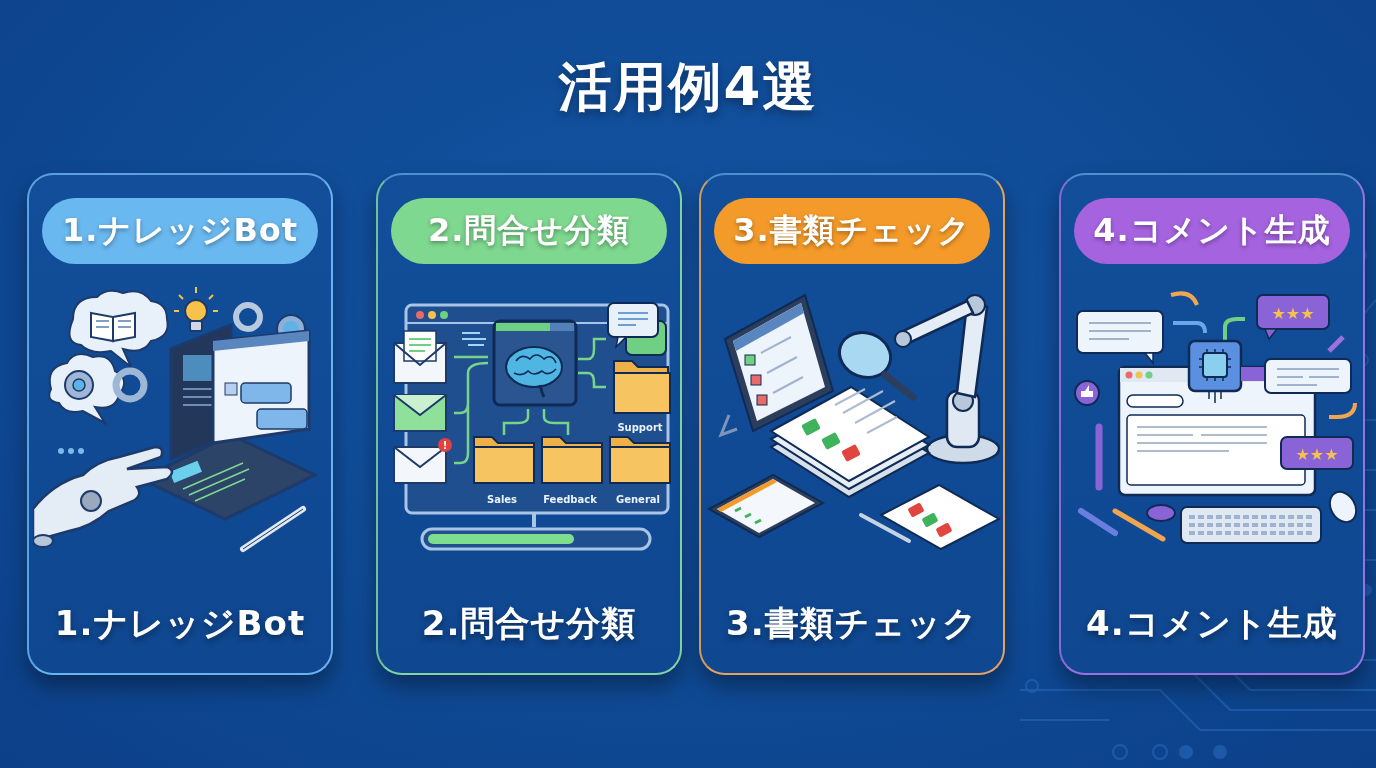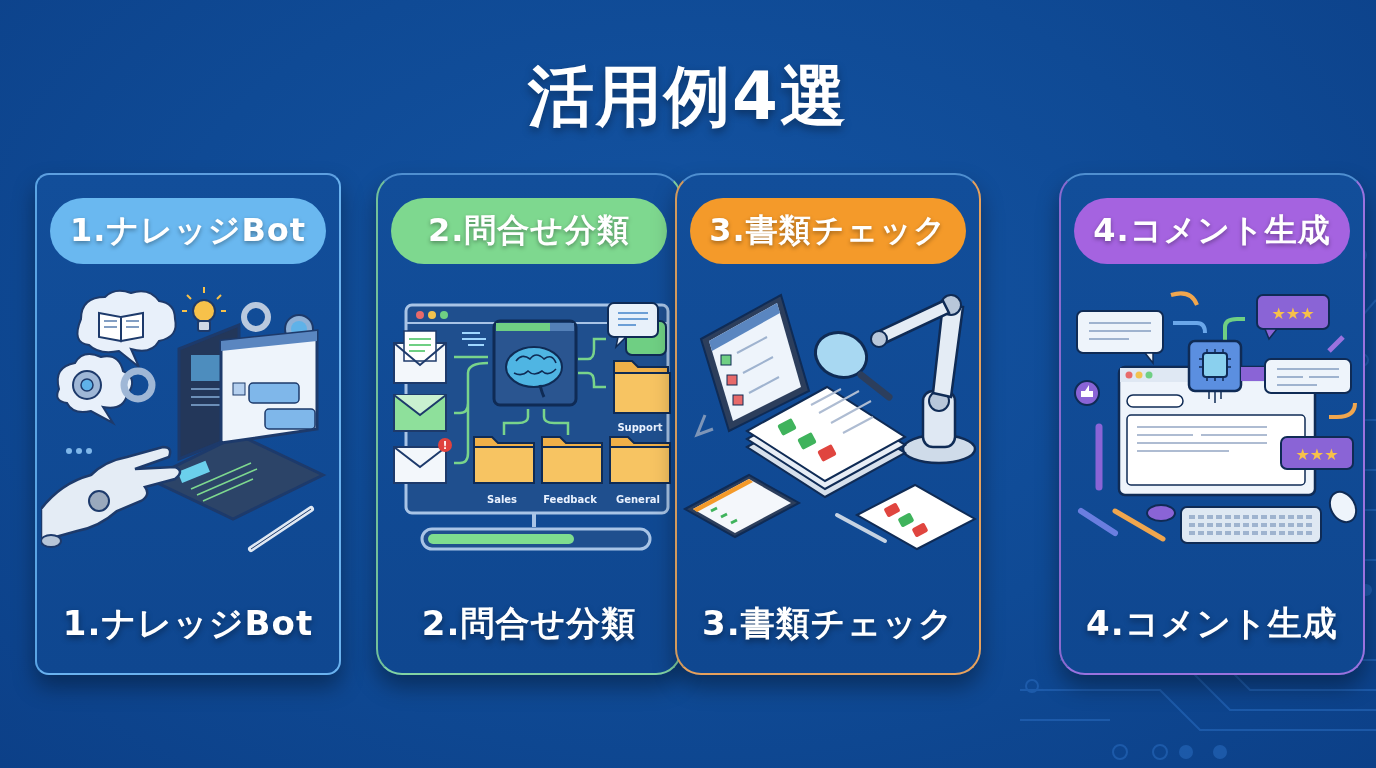--- a/index.html
+++ b/index.html
@@ -4,32 +4,32 @@
 <style>
   html,body{margin:0;padding:0;}
   body{
     width:1376px;height:768px;overflow:hidden;position:relative;
     background:radial-gradient(ellipse at 50% 40%, #1454a3 0%, #0f4a95 55%, #0c4088 100%);
     font-family:"DejaVu Sans","Liberation Sans",sans-serif;
   }
   .circuit{position:absolute;left:0;top:0;width:1376px;height:768px;pointer-events:none;}
   .title{
     position:absolute;left:0;right:0;top:52px;text-align:center;
-    color:#ffffff;font-size:66px;font-weight:bold;letter-spacing:2px;
+    color:#ffffff;font-size:53px;font-weight:bold;letter-spacing:2px;
     text-shadow:0 4px 8px rgba(0,0,0,0.35);
   }
   .card{
     position:absolute;top:173px;width:306px;height:502px;border-radius:26px;
     background:linear-gradient(180deg,#124e9a 0%,#0f4790 100%);
     box-shadow:0 12px 22px rgba(0,0,0,0.35);
     box-sizing:border-box;border:2.5px solid;
   }
-  .c1{left:35px;border-color:#5aa4e4 #6ab2ef #6ab2ef #5aa4e4;border-radius:14px;}
+  .c1{left:27px;border-color:#5aa4e4 #6ab2ef #6ab2ef #5aa4e4;}
   .c2{left:376px;border-color:#4f8fd0 #82d4a4 #82d4a4 #72c09a;}
-  .c3{left:675px;border-color:#4f8fd0 #e7a15c #e7a15c #d39a5c;}
+  .c3{left:699px;border-color:#4f8fd0 #e7a15c #e7a15c #d39a5c;}
   .c4{left:1059px;border-color:#4f8fd0 #9a72df #9a72df #8a6ad0;}
   .c1{border-top-color:#5d9fe0;}
   .pill{
     position:absolute;top:23px;left:13px;right:13px;height:66px;border-radius:33px;
     display:flex;align-items:center;justify-content:center;
     color:#ffffff;font-size:32px;font-weight:bold;
     text-shadow:0 2px 4px rgba(0,0,0,0.35);letter-spacing:1px;
   }
   .illus{position:absolute;left:4px;top:104px;width:296px;height:290px;}
   .caption{

